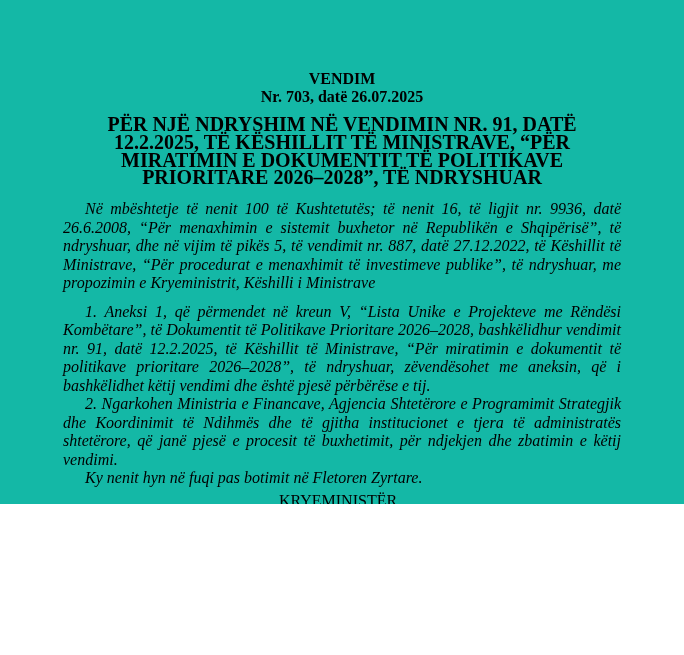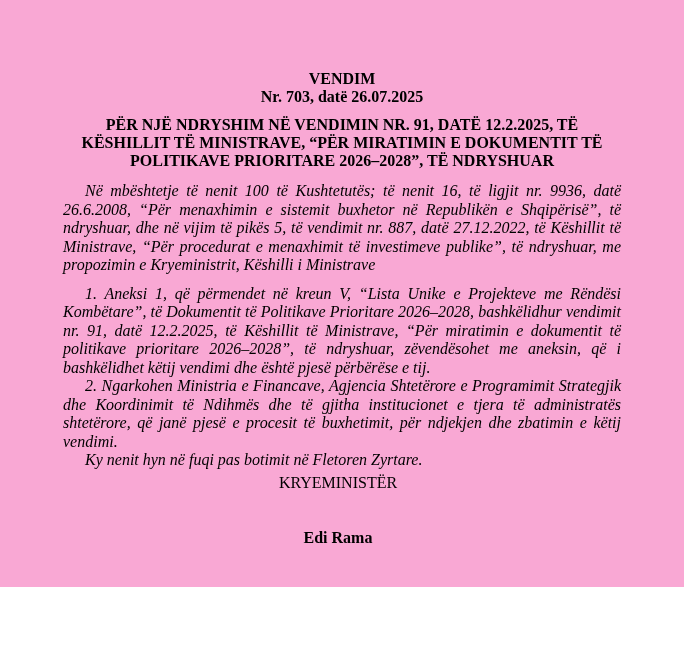--- a/index.html
+++ b/index.html
@@ -3,41 +3,41 @@
 <meta charset="utf-8">
 <style>
   html, body {
     margin: 0;
     padding: 0;
     background: #ffffff;
   }
   .page {
     position: relative;
     width: 684px;
-    height: 587px;
-    background: #f9a8d4;
+    height: 504px;
+    background: #14b8a6;
     overflow: hidden;
     font-family: "Liberation Serif", serif;
     color: #000000;
   }
   .doc {
     padding: 70px 63px 0 63px;
     font-size: 16px;
     line-height: 18.5px;
   }
   .title-block {
     text-align: center;
     font-weight: bold;
     line-height: 18px;
     margin: 0 0 10px 0;
   }
   .subject {
     text-align: center;
     font-weight: bold;
-    font-size: 16px;
+    font-size: 20px;
     line-height: 17.8px;
     margin: 0 0 13px 0;
   }
   .para {
     margin: 0;
     text-align: justify;
     text-indent: 22px;
     font-style: italic;
   }
   .preamble {

